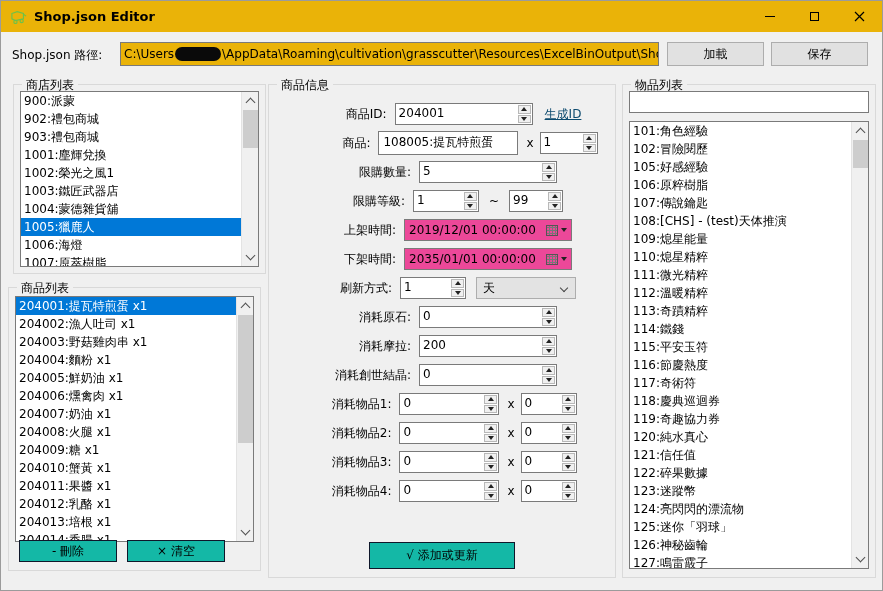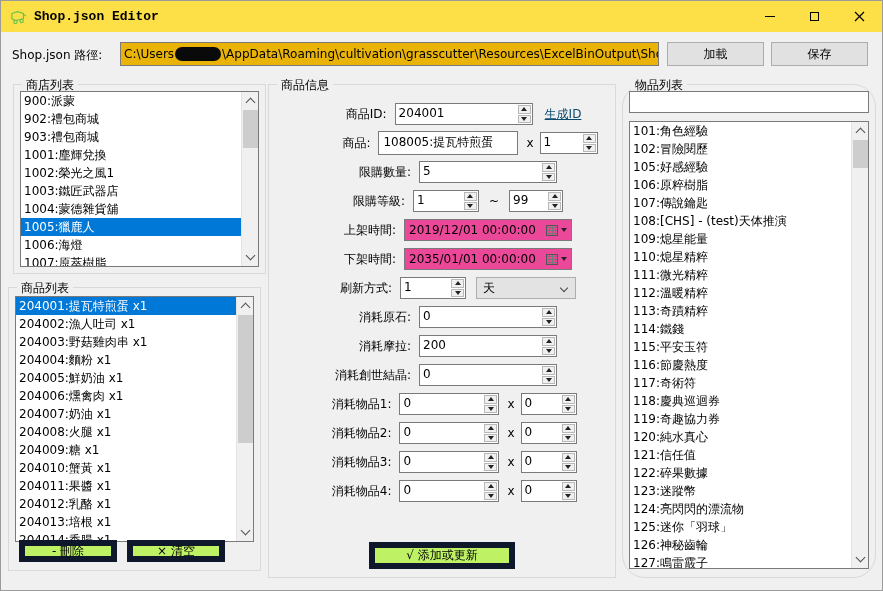--- a/index.html
+++ b/index.html
@@ -6,21 +6,21 @@
   html,body { width:883px; height:591px; }
   body {
     position:relative;
     font-family:"DejaVu Sans","Liberation Sans",sans-serif;
     font-size:12px; color:#000;
     background:#f0f0f0;
     overflow:hidden;
     box-shadow: inset 0 0 0 1px #9b9b9b;
   }
   
-  .titlebar { position:absolute; top:1px; left:1px; right:1px; height:31px; background:#fde047; display:flex; align-items:center;font-family:Liberation Mono, monospace; }
+  .titlebar { position:absolute; top:1px; left:1px; right:1px; height:31px; background:#eab308; display:flex; align-items:center; }
   .app-icon { margin-left:9px; width:18px; height:16px; }
   .app-title { margin-left:6px; font-weight:bold; font-size:13px; }
   .win-controls { margin-left:auto; display:flex; height:100%; }
   .win-btn { width:45px; height:100%; display:flex; align-items:center; justify-content:center; }
   .glyph-min { width:10px; height:1px; background:#000; }
   .glyph-max { width:9px; height:9px; border:1px solid #000; }
   
   .pathrow { position:absolute; top:40px; left:0; width:883px; height:30px; }
   .path-label { position:absolute; left:12px; top:7px; }
   .path-input { position:absolute; left:120px; top:2px; width:539px; height:24px; background:#eab308;
@@ -29,39 +29,39 @@
   .redact { flex:0 0 auto; width:46px; height:14px; background:#0a0a0a; border-radius:7px; margin:0 1px; }
   .tb-btn { position:absolute; top:2px; width:97px; height:24px; background:#e1e1e1; border:1px solid #adadad;
     display:flex; align-items:center; justify-content:center; }
   .btn-load { left:667px; } .btn-save { left:771px; }
   
   .gbox { position:absolute; border:1px solid #d9d9d9; }
   .gbox-label { position:absolute; top:-8px; left:8px; background:#f0f0f0; padding:0 4px; }
   .gbox-shop  { left:13px;  top:84px;  width:253px; height:190px; }
   .gbox-goods { left:8px;  top:287px; width:253px; height:284px; }
   .gbox-info  { left:268px; top:84px; width:348px; height:494px; }
-  .gbox-items { left:622px; top:84px; width:254px; height:494px;border-radius:23px; }
+  .gbox-items { left:622px; top:84px; width:254px; height:494px; }
   
   .listbox { position:absolute; background:#fff; border:1px solid #7a7a7a; overflow:hidden; }
   .lb-shop  { left:6px; top:6px;  width:239px; height:176px; }
   .lb-goods { left:6px; top:8px;  width:239px; height:246px; }
   .lb-items { left:6px; top:36px; width:240px; height:448px; }
   .list-inner { position:absolute; left:0; top:0; right:17px; bottom:0; overflow:hidden; }
   .li { height:18px; line-height:18px; padding:0 3px; white-space:nowrap; }
   .li.sel { background:#0078d7; color:#fff; }
   
   .sbar { position:absolute; top:0; right:0; bottom:0; width:17px; background:#f0f0f0; border-left:1px solid #e3e3e3; }
   .sb-arrow { position:absolute; left:0; width:17px; height:17px; display:flex; align-items:center; justify-content:center; }
   .sb-up { top:0; } .sb-dn { bottom:0; }
   .sb-thumb { position:absolute; left:1px; width:15px; background:#cdcdcd; }
   .chev { width:7px; height:7px; border-left:1.5px solid #505050; border-bottom:1.5px solid #505050; }
   .chev.up { transform:rotate(135deg); margin-top:4px; }
   .chev.dn { transform:rotate(-45deg); margin-bottom:4px; }
   
-  .btn { background:#bef264; border:6px solid #0f172a; display:flex; align-items:center; justify-content:center; }
+  .btn { background:#14b8a6; border:1px solid #0f172a; display:flex; align-items:center; justify-content:center; }
   .goods-btns { position:absolute; left:10px; bottom:8px; display:flex; gap:10px; }
   .goods-btns .btn { width:98px; height:22px; }
   .submit-btn { position:absolute; left:100px; bottom:8px; width:146px; height:27px; }
   
   .form { position:absolute; left:8px; top:18px; right:8px; }
   .frow { display:flex; align-items:center; height:22px; margin-bottom:7px;justify-content:center; }
   .flabel { width:84px; text-align:right; margin-right:8px; flex:0 0 auto; }
   .spin { display:flex; align-items:stretch; height:22px; background:#fff; border:1px solid #7a7a7a; }
   .spin-val { flex:1; padding:2px 3px; overflow:hidden; white-space:nowrap; }
   .spin-btns { flex:0 0 15px; display:flex; flex-direction:column; gap:1px; padding:1px; background:#fff; }

